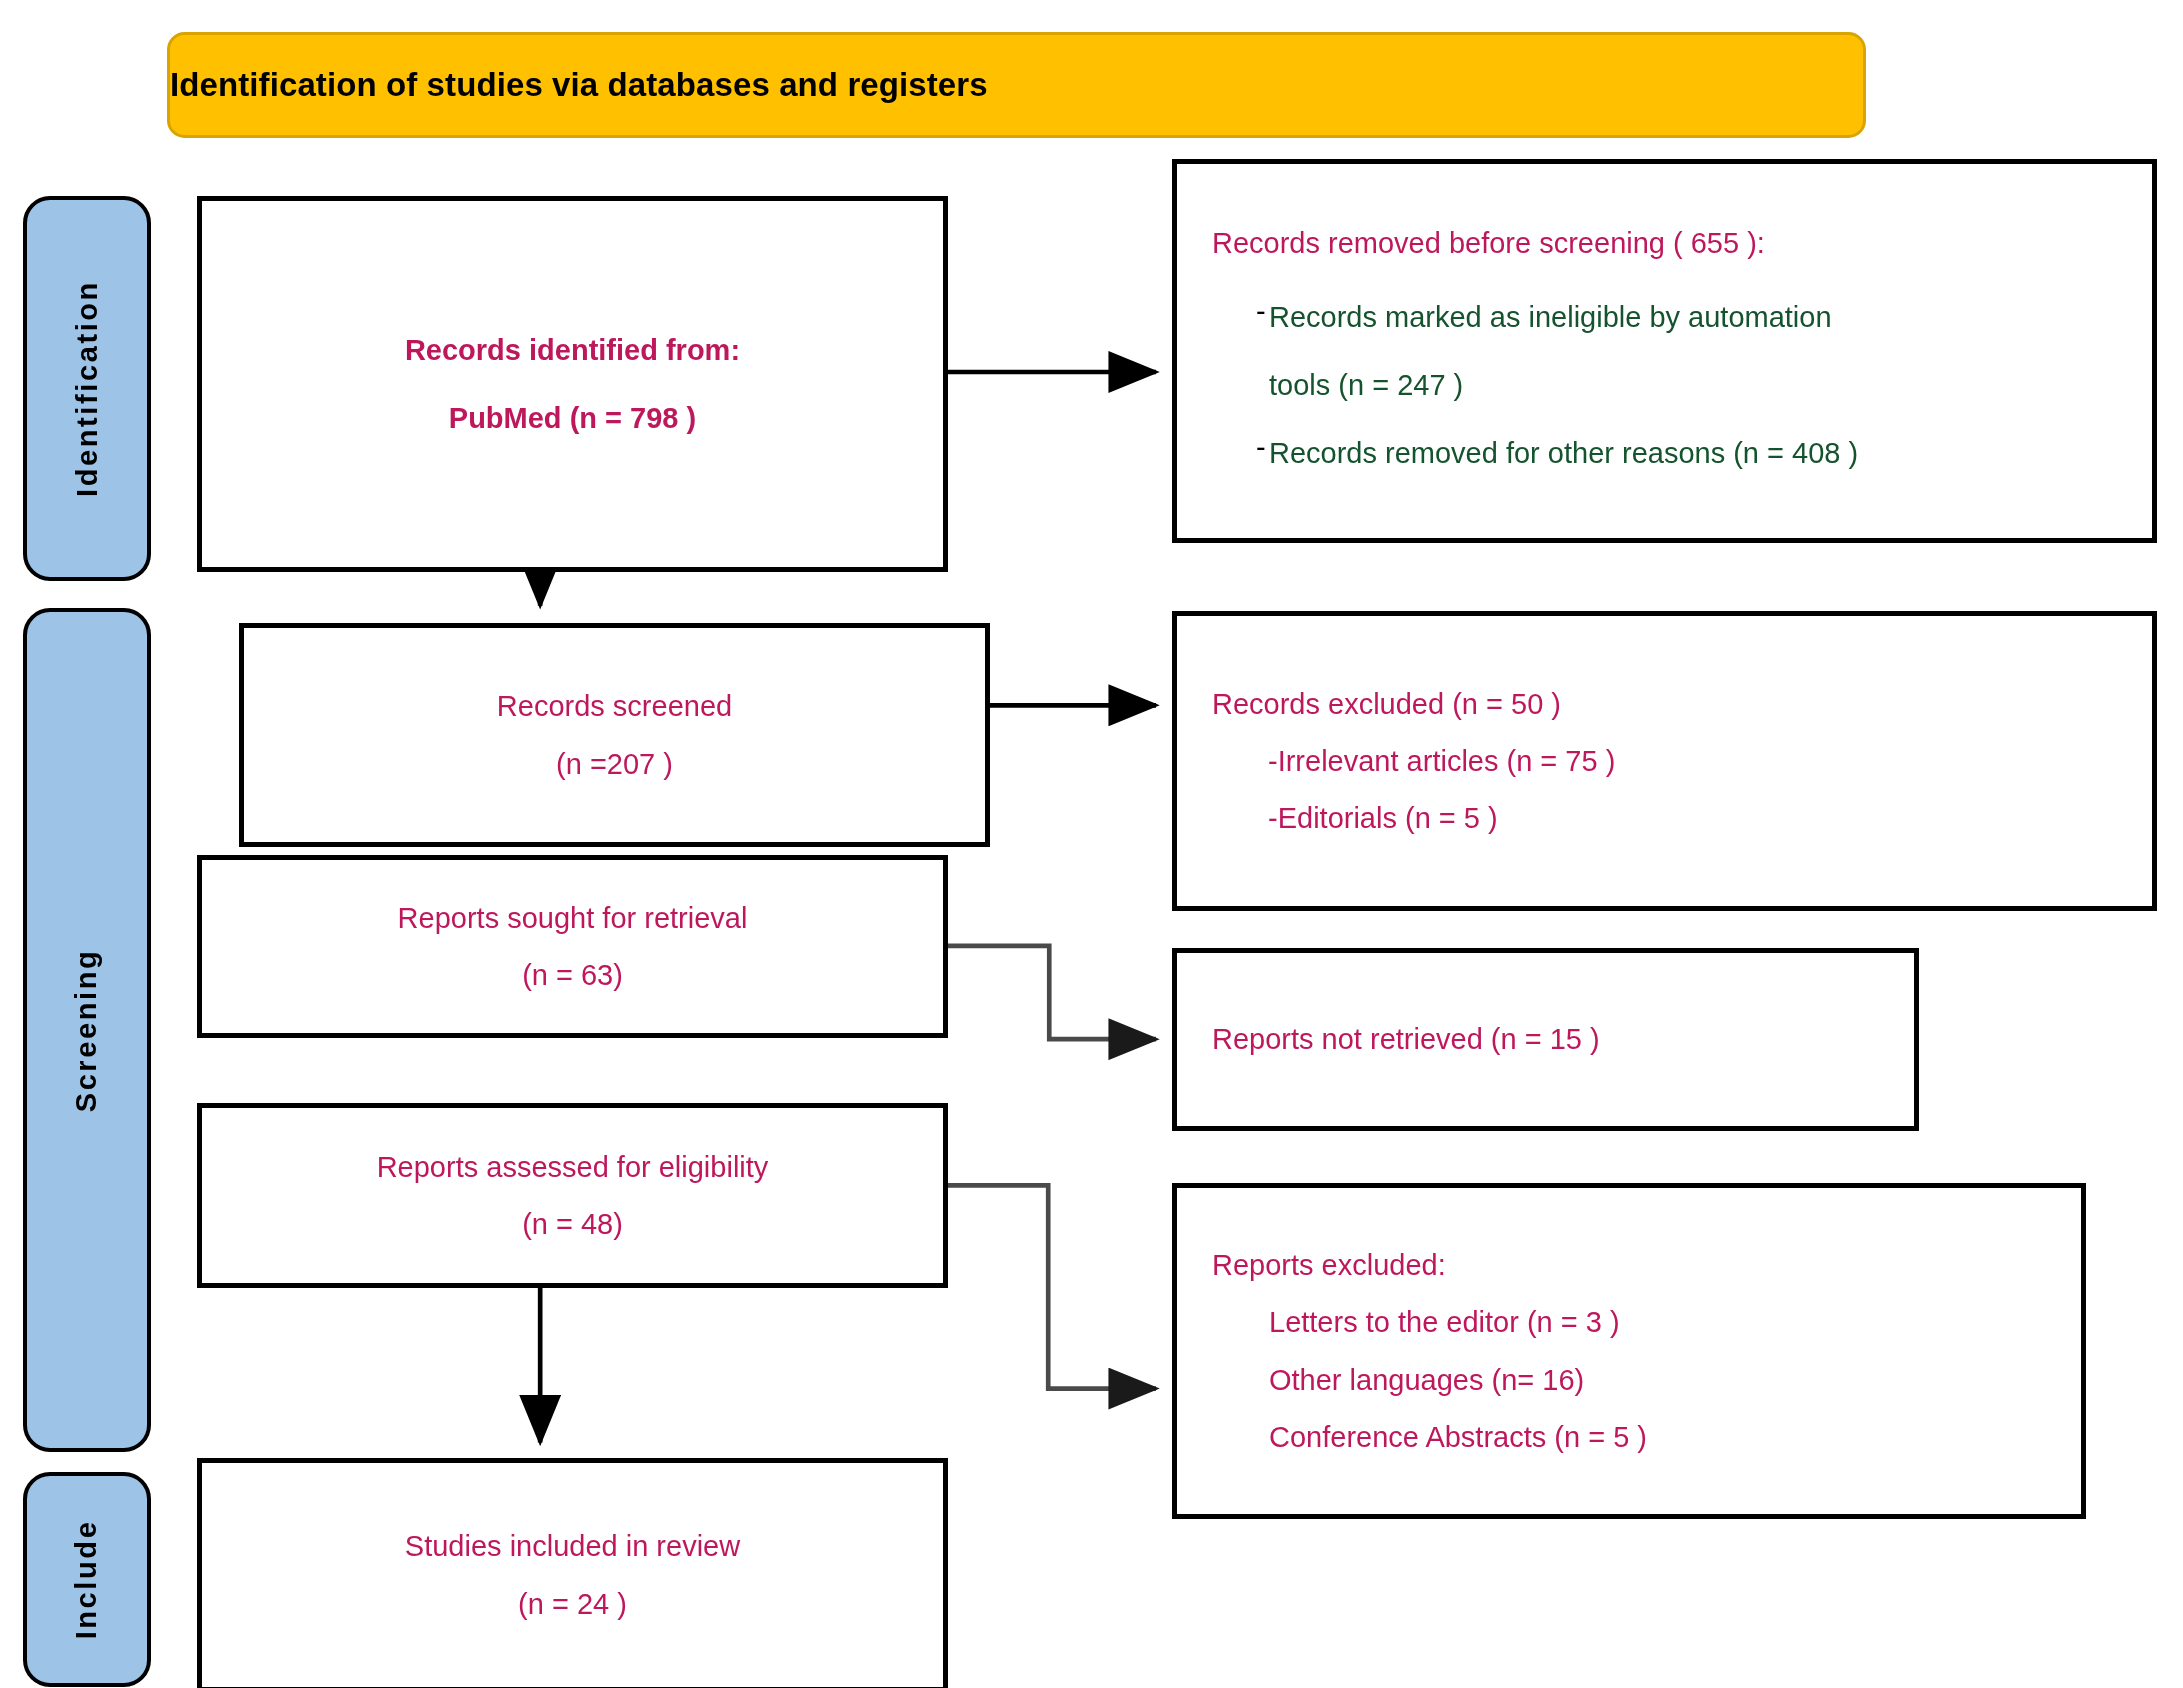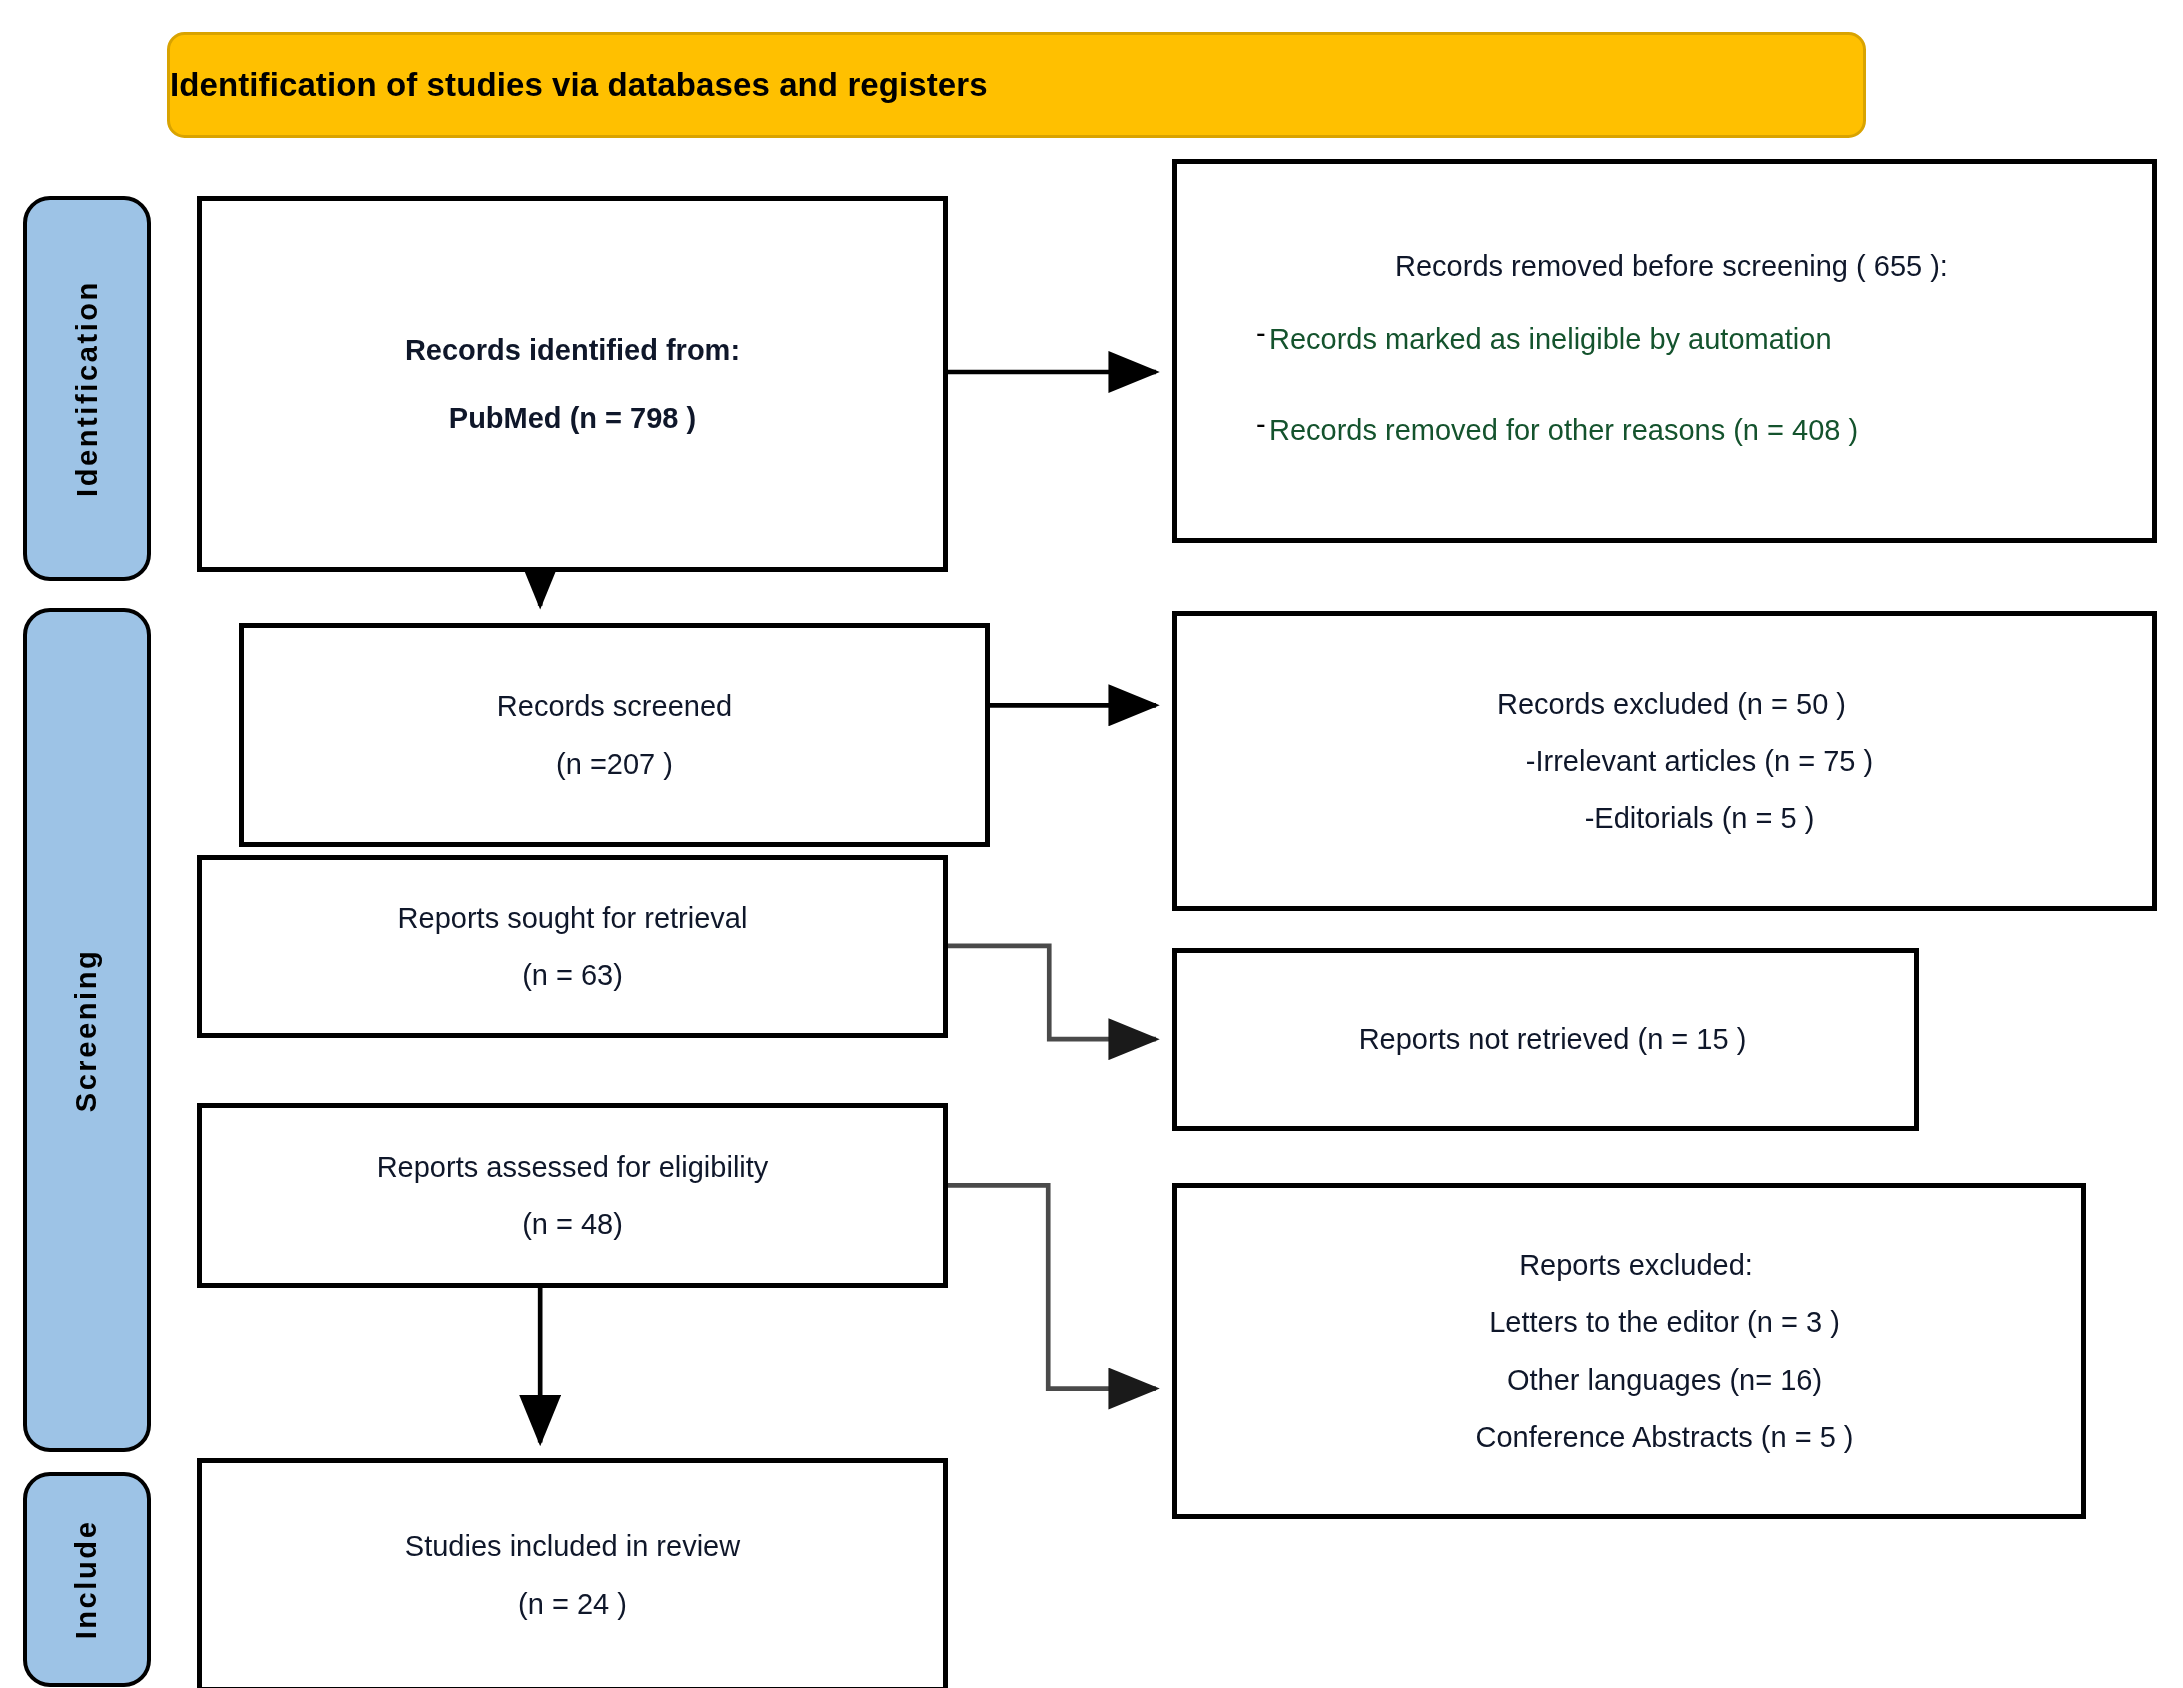--- a/index.html
+++ b/index.html
@@ -85,24 +85,23 @@
     align-items: center;
     justify-content: center;
   }
   .fbox-left {
     display: flex;
     flex-direction: column;
     justify-content: center;
   }
   .line {
     font-size: 29px;
-    color: #0f172a;
+    color: #be185d;
     line-height: 1.18;
     white-space: nowrap;
-    text-align: center;
   }
   .line-gap { height: 34px; }
   .line-gap-sm { height: 23px; }
   .indent-2 { padding-left: 56px; }
   .indent-3 { padding-left: 57px; }
   .pad-left { padding-left: 35px; padding-right: 21px; }
   .bullet-row {
     display: flex;
     align-items: flex-start;
   }
@@ -220,20 +219,21 @@
   </div>
 
   <div class="fbox fbox-left pad-left" id="box-removed">
     <div class="line">Records removed before screening ( 655 ):</div>
     <div class="line-gap"></div>
     <div class="bullet-row">
       <div class="bullet-dash">-</div>
       <div class="bullet-body">
         <div>Records marked as ineligible by automation</div>
         <div class="line-gap-sm"></div>
+        <div>tools (n = 247 )</div>
       </div>
     </div>
     <div class="line-gap-sm"></div>
     <div class="bullet-row">
       <div class="bullet-dash">-</div>
       <div class="bullet-body">Records removed for other reasons (n = 408 )</div>
     </div>
   </div>
 
   <div class="fbox fbox-left pad-left" id="box-excluded-rec">

